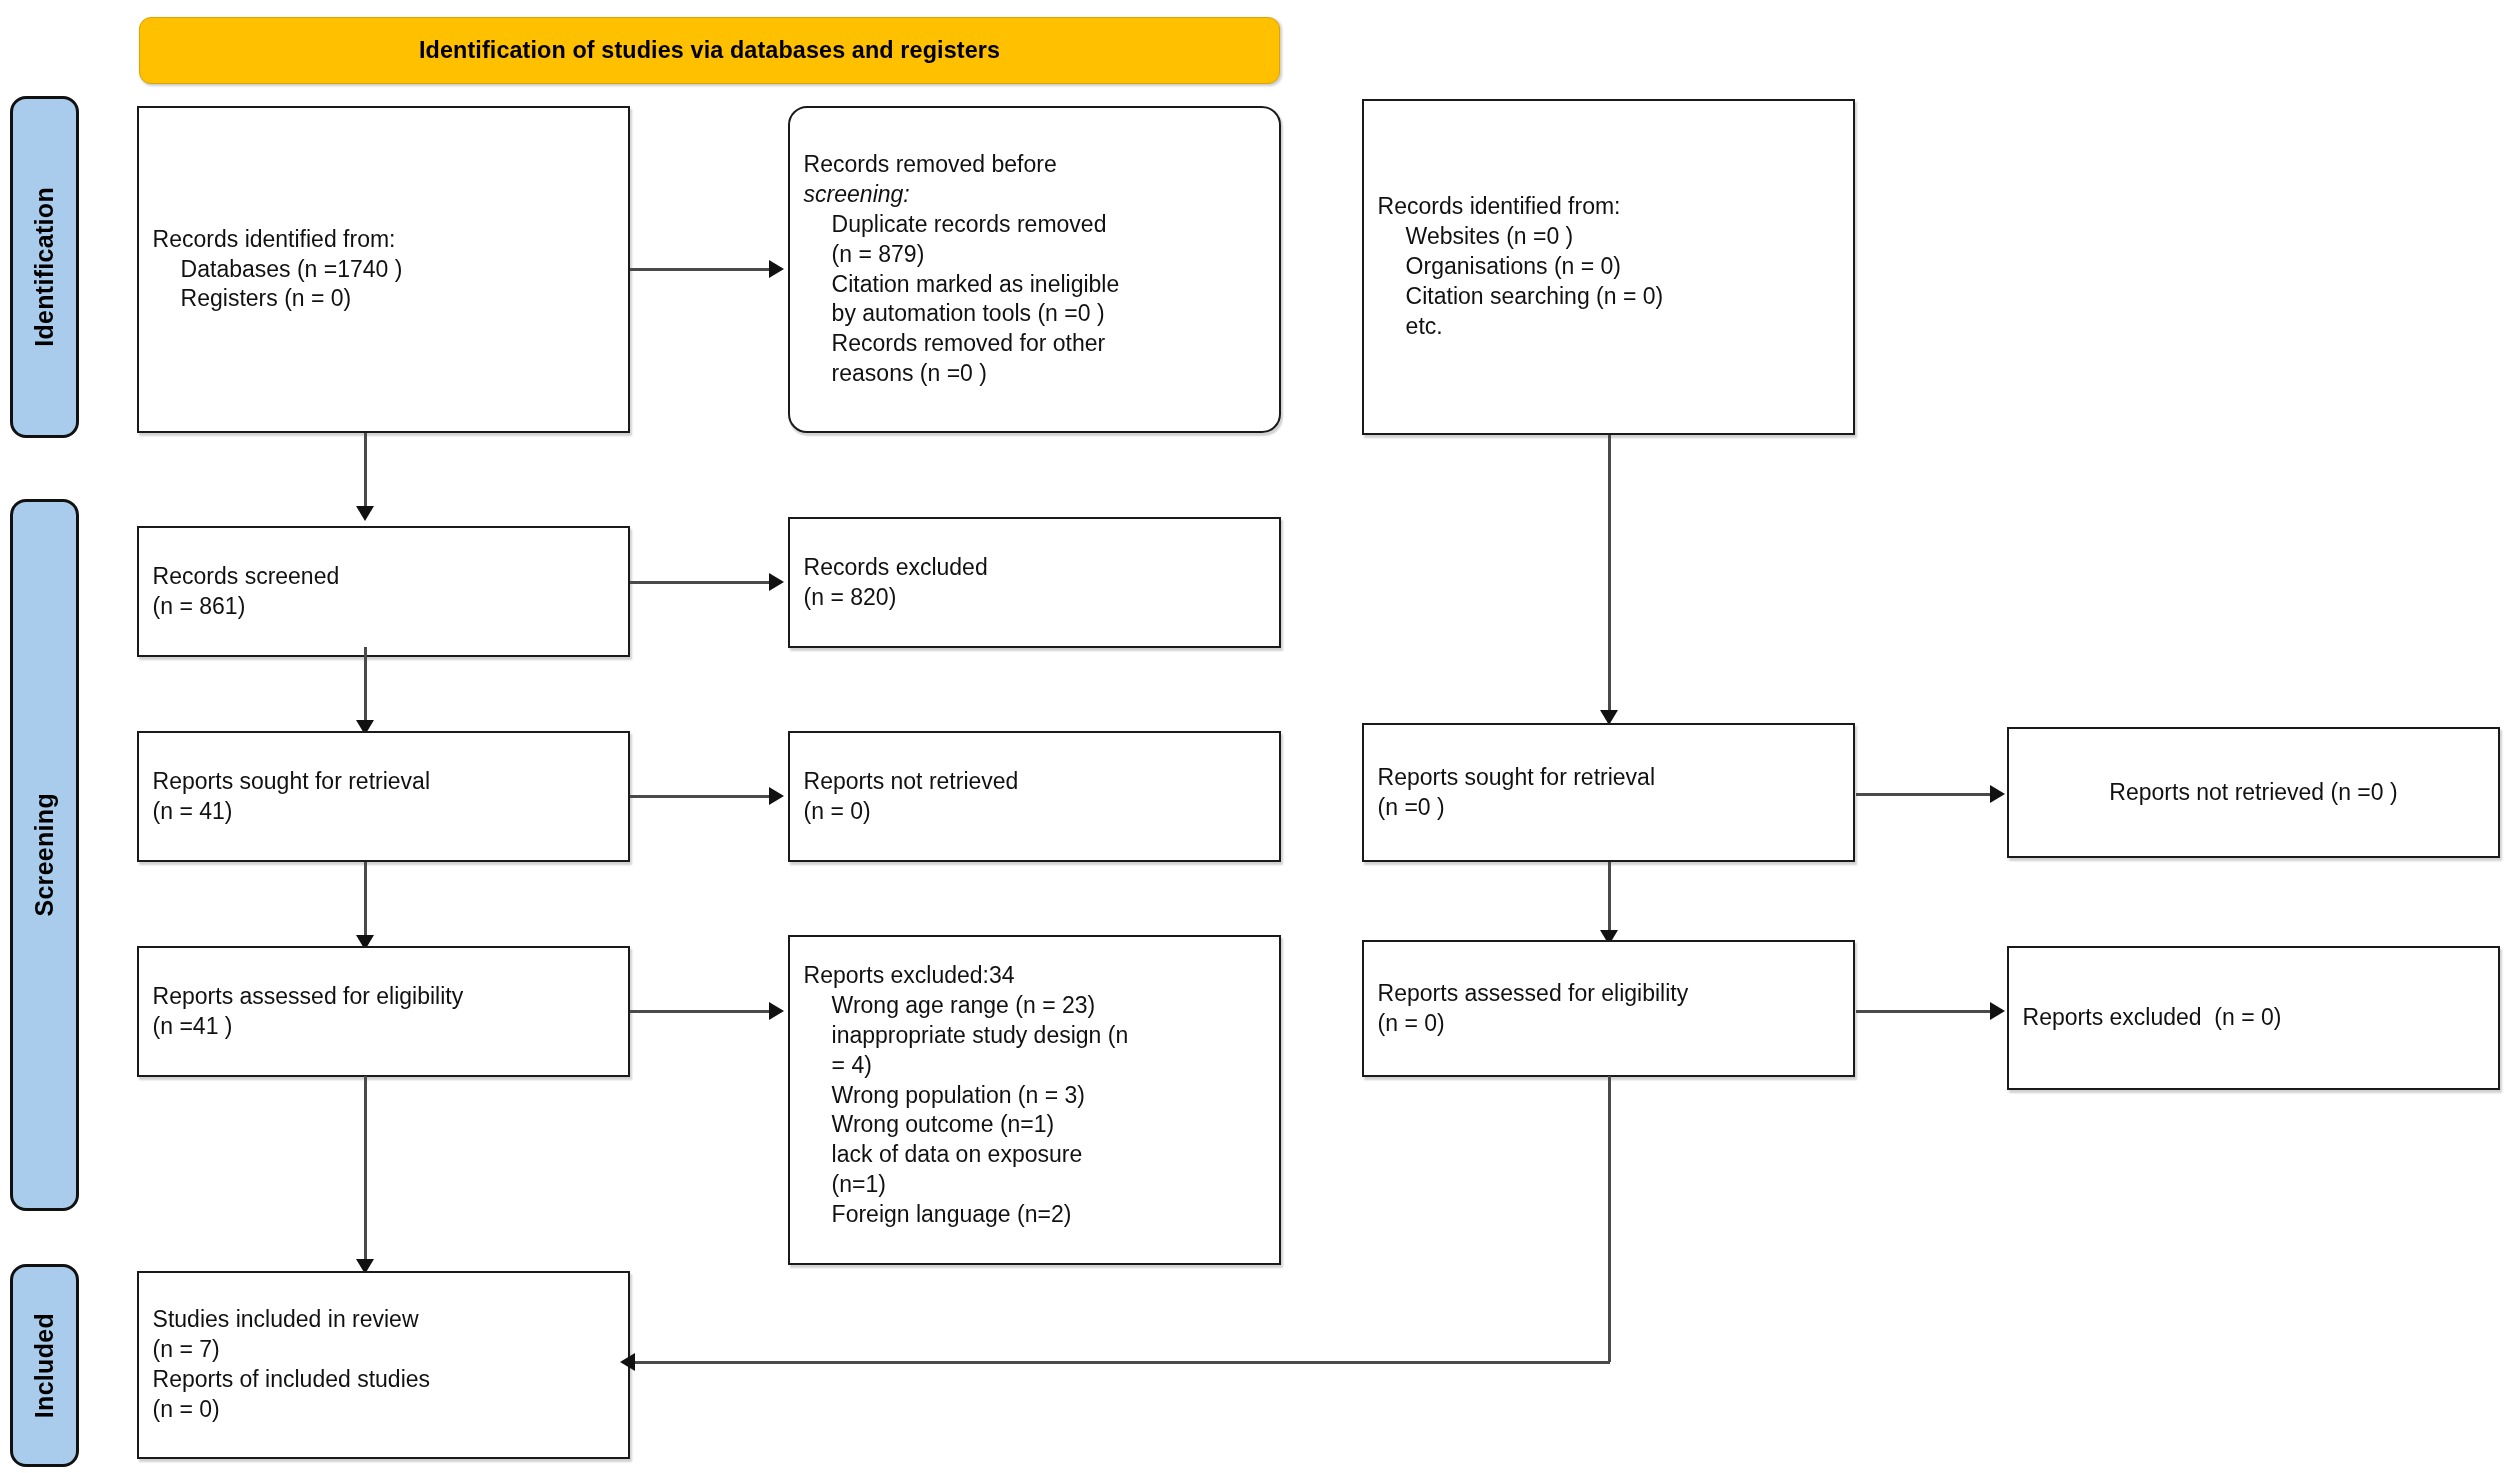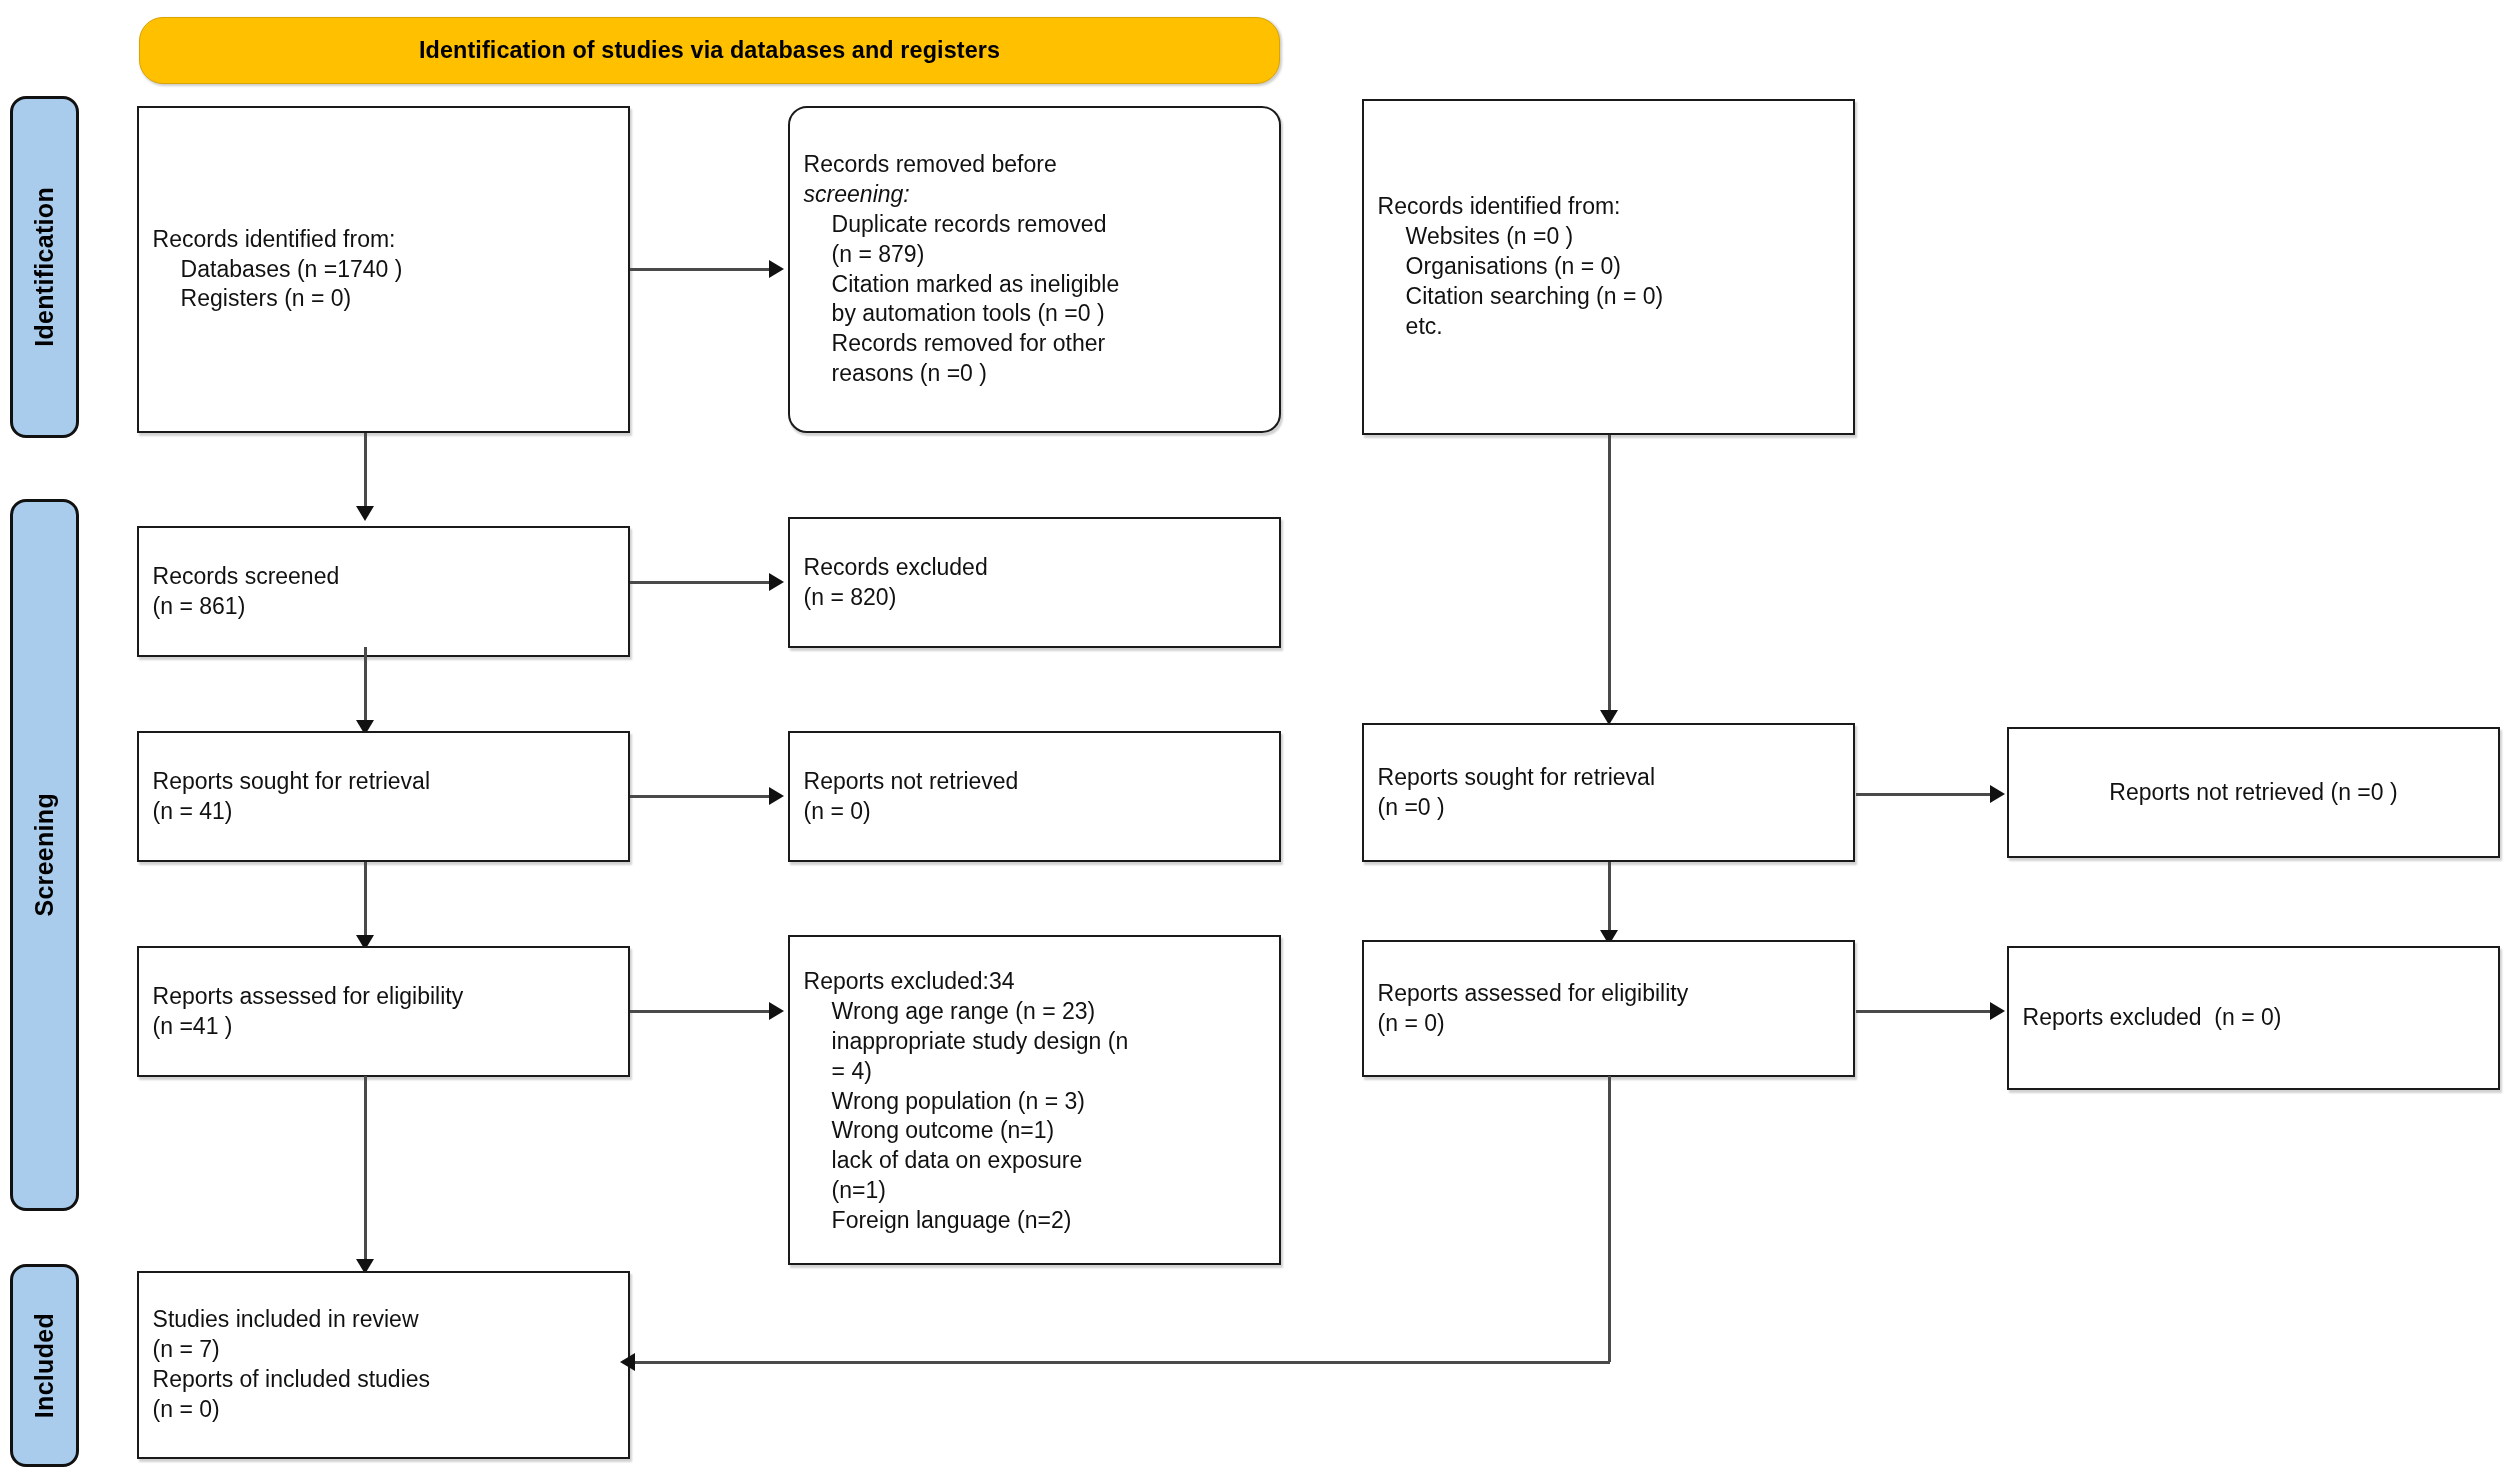--- a/index.html
+++ b/index.html
@@ -16,21 +16,21 @@
     height: 1473px;
     background: #ffffff;
     overflow: hidden;
   }
 
   
   .banner {
     position: absolute;
     background: #FFC000;
     border: 1.8px solid #D9A400;
-    border-radius: 24px;
+    border-radius: 12px;
     box-shadow: 1.2px 1.8px 2.5px rgba(0,0,0,0.20);
     display: flex;
     align-items: center;
     justify-content: center;
     color: #000000;
     font-weight: bold;
     font-size: 23.4px;
     letter-spacing: 0.1px;
     text-align: center;
     box-sizing: border-box;
@@ -188,21 +188,21 @@
   <div class="arrow-right" style="left:769px; top:787px;"></div>
 
   <div class="vline" style="left:364px; top:862px; height:79px;"></div>
   <div class="arrow-down" style="left:356px; top:935px;"></div>
 
   <div class="box vcenter-single" style="left:137px; top:946px; width:493px; height:131px;">
     <div class="line">Reports assessed for eligibility</div>
     <div class="line">(n =41 )</div>
   </div>
 
-  <div class="box" style="left:788px; top:935px; width:493px; height:330px; justify-content:flex-start; padding-top:30px;">
+  <div class="box" style="left:788px; top:935px; width:493px; height:330px; justify-content:flex-start; padding-top:24px;">
     <div class="line">Reports excluded:34</div>
     <div class="line ind">Wrong age range (n = 23)</div>
     <div class="line ind">inappropriate study design (n</div>
     <div class="line ind">= 4)</div>
     <div class="line ind">Wrong population (n = 3)</div>
     <div class="line ind">Wrong outcome (n=1)</div>
     <div class="line ind">lack of data on exposure</div>
     <div class="line ind">(n=1)</div>
     <div class="line ind">Foreign language (n=2)</div>
   </div>

